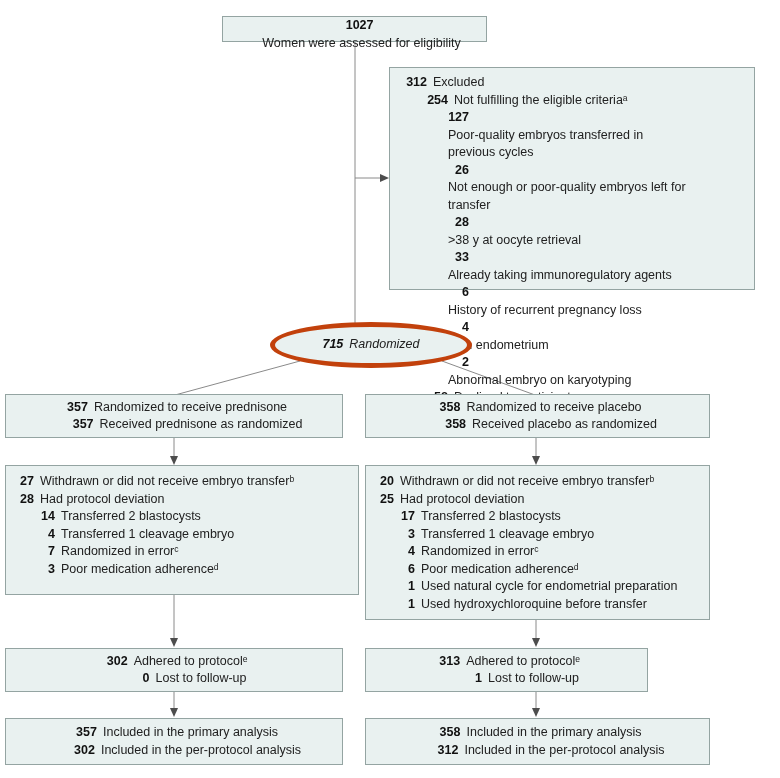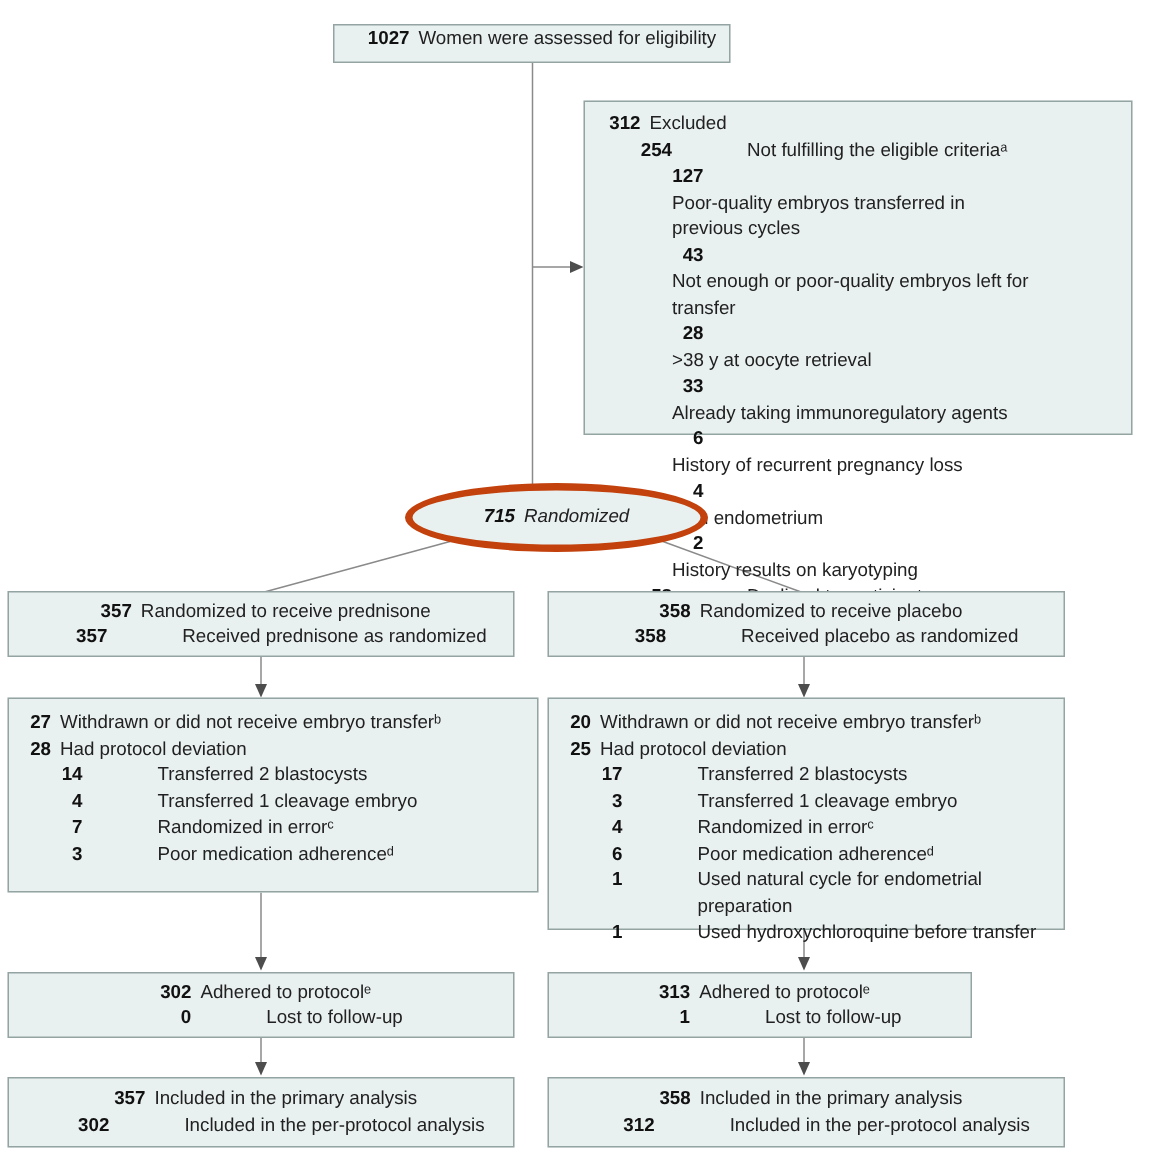--- a/index.html
+++ b/index.html
@@ -18,27 +18,27 @@
   .box.pad { padding:6px 10px 4px 10px; }
   .box.centered { display:flex; flex-direction:column; justify-content:center; align-items:center; }
   .ellipse {
     position:absolute; box-sizing:border-box; z-index:1;
     background:#e9f1f0; border:5px solid #c2410c; border-radius:50%;
     display:flex; align-items:center; justify-content:center;font-style:italic;
   }
   .line { display:flex; align-items:flex-start; }
   .num { font-weight:700; text-align:right; flex:none; color:#111; }
   .txt { padding-left:6px; }
-  .lv1 { padding-left:21px;gap:44px; }
+  .lv1 { padding-left:21px; }
   .lv2 { padding-left:42px;flex-direction:column; }
   .nw2 .num { width:18px; }
   .nw3 .num { width:27px; }
   .nw4 .num { width:30px; }
   .box-excluded .lv2 .txt { max-width:238px; }
-  .box-top { display:flex; align-items:flex-start; padding-left:20px; }
+  .box-top { display:flex; align-items:center; padding-left:8px;flex-direction:column; }
   .conn { stroke:#8a8a8a; stroke-width:1; fill:none; }
   .arrowhead { fill:#4d4d4d; stroke:none; }
 </style>
 </head>
 <body>
 
 <div id="stage">
 
   <svg class="connectors" width="780" height="778">
     <line class="conn" x1="355" y1="42" x2="355" y2="323"></line>
@@ -78,21 +78,21 @@
         <span class="num">254</span>
         <span class="txt">Not fulfilling the eligible criteriaᵃ</span>
       </div>
 
       <div class="line lv2">
         <span class="num">127</span>
         <span class="txt">Poor-quality embryos transferred in previous cycles</span>
       </div>
 
       <div class="line lv2">
-        <span class="num">43</span>
+        <span class="num">26</span>
         <span class="txt">Not enough or poor-quality embryos left for transfer</span>
       </div>
 
       <div class="line lv2">
         <span class="num">28</span>
         <span class="txt">&gt;38 y at oocyte retrieval</span>
       </div>
 
       <div class="line lv2">
         <span class="num">33</span>
@@ -104,21 +104,21 @@
         <span class="txt">History of recurrent pregnancy loss</span>
       </div>
 
       <div class="line lv2">
         <span class="num">4</span>
         <span class="txt">Thin endometrium</span>
       </div>
 
       <div class="line lv2">
         <span class="num">2</span>
-        <span class="txt">History results on karyotyping</span>
+        <span class="txt">Abnormal embryo on karyotyping</span>
       </div>
 
       <div class="line lv1">
         <span class="num">58</span>
         <span class="txt">Declined to participate</span>
       </div>
     </div>
 
   <div class="ellipse nw3" style="left:270px; top:322px; width:202px; height:46px;">
     <span class="num" style="width:auto;">715</span>

